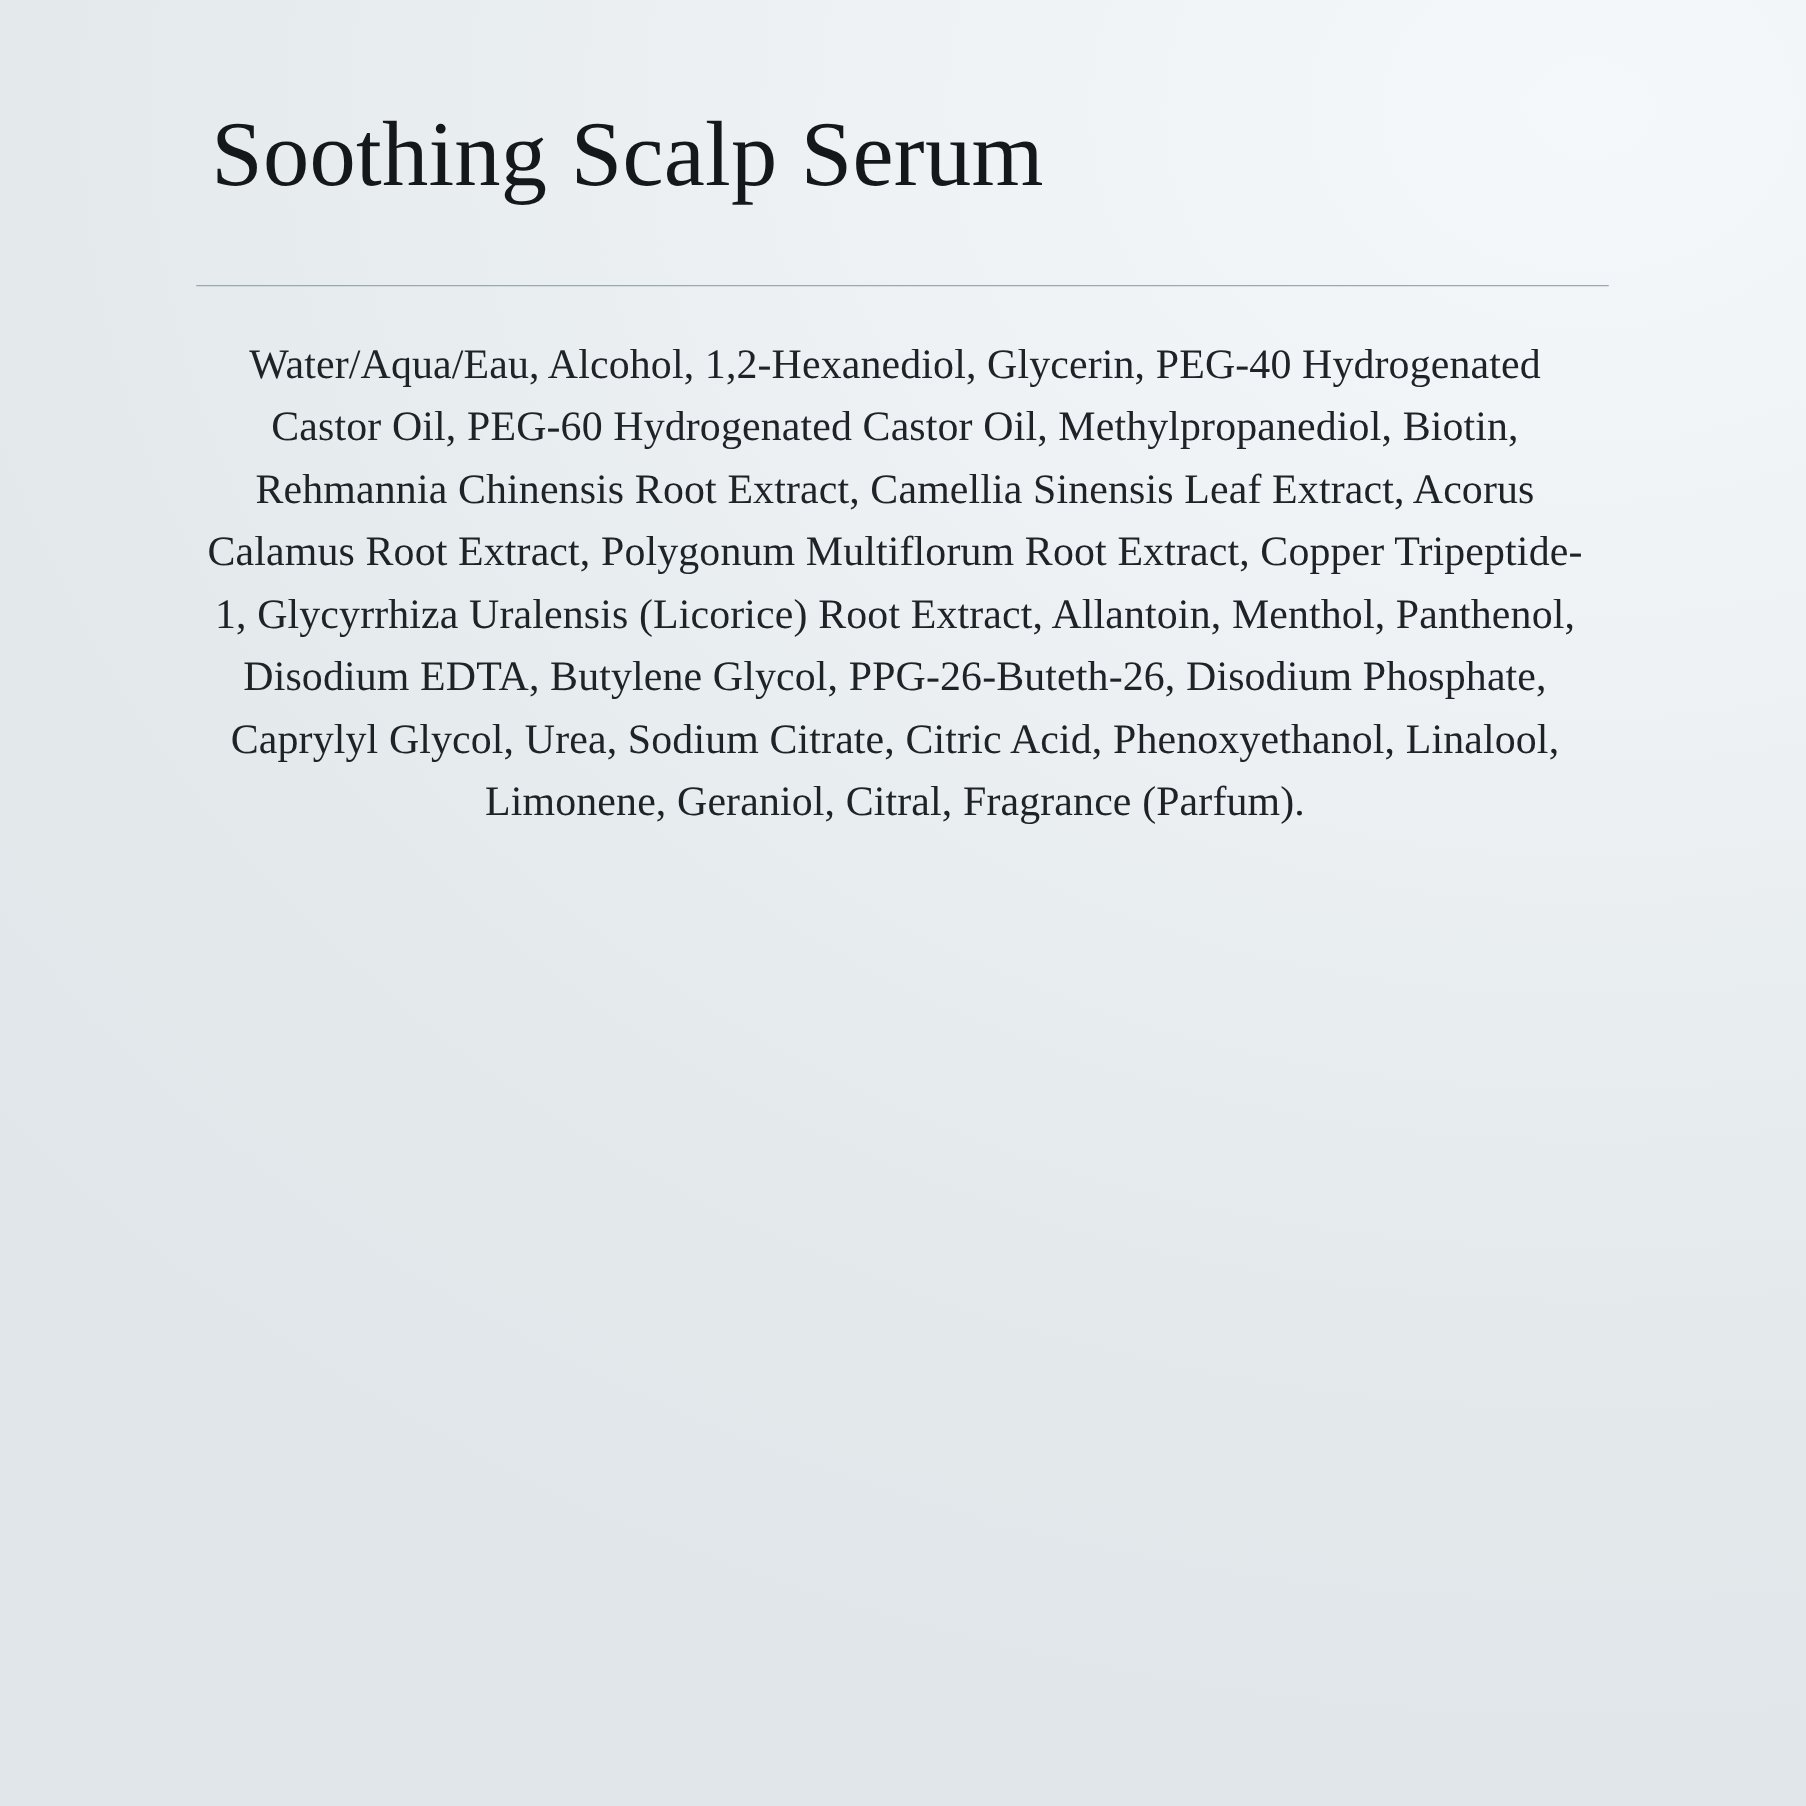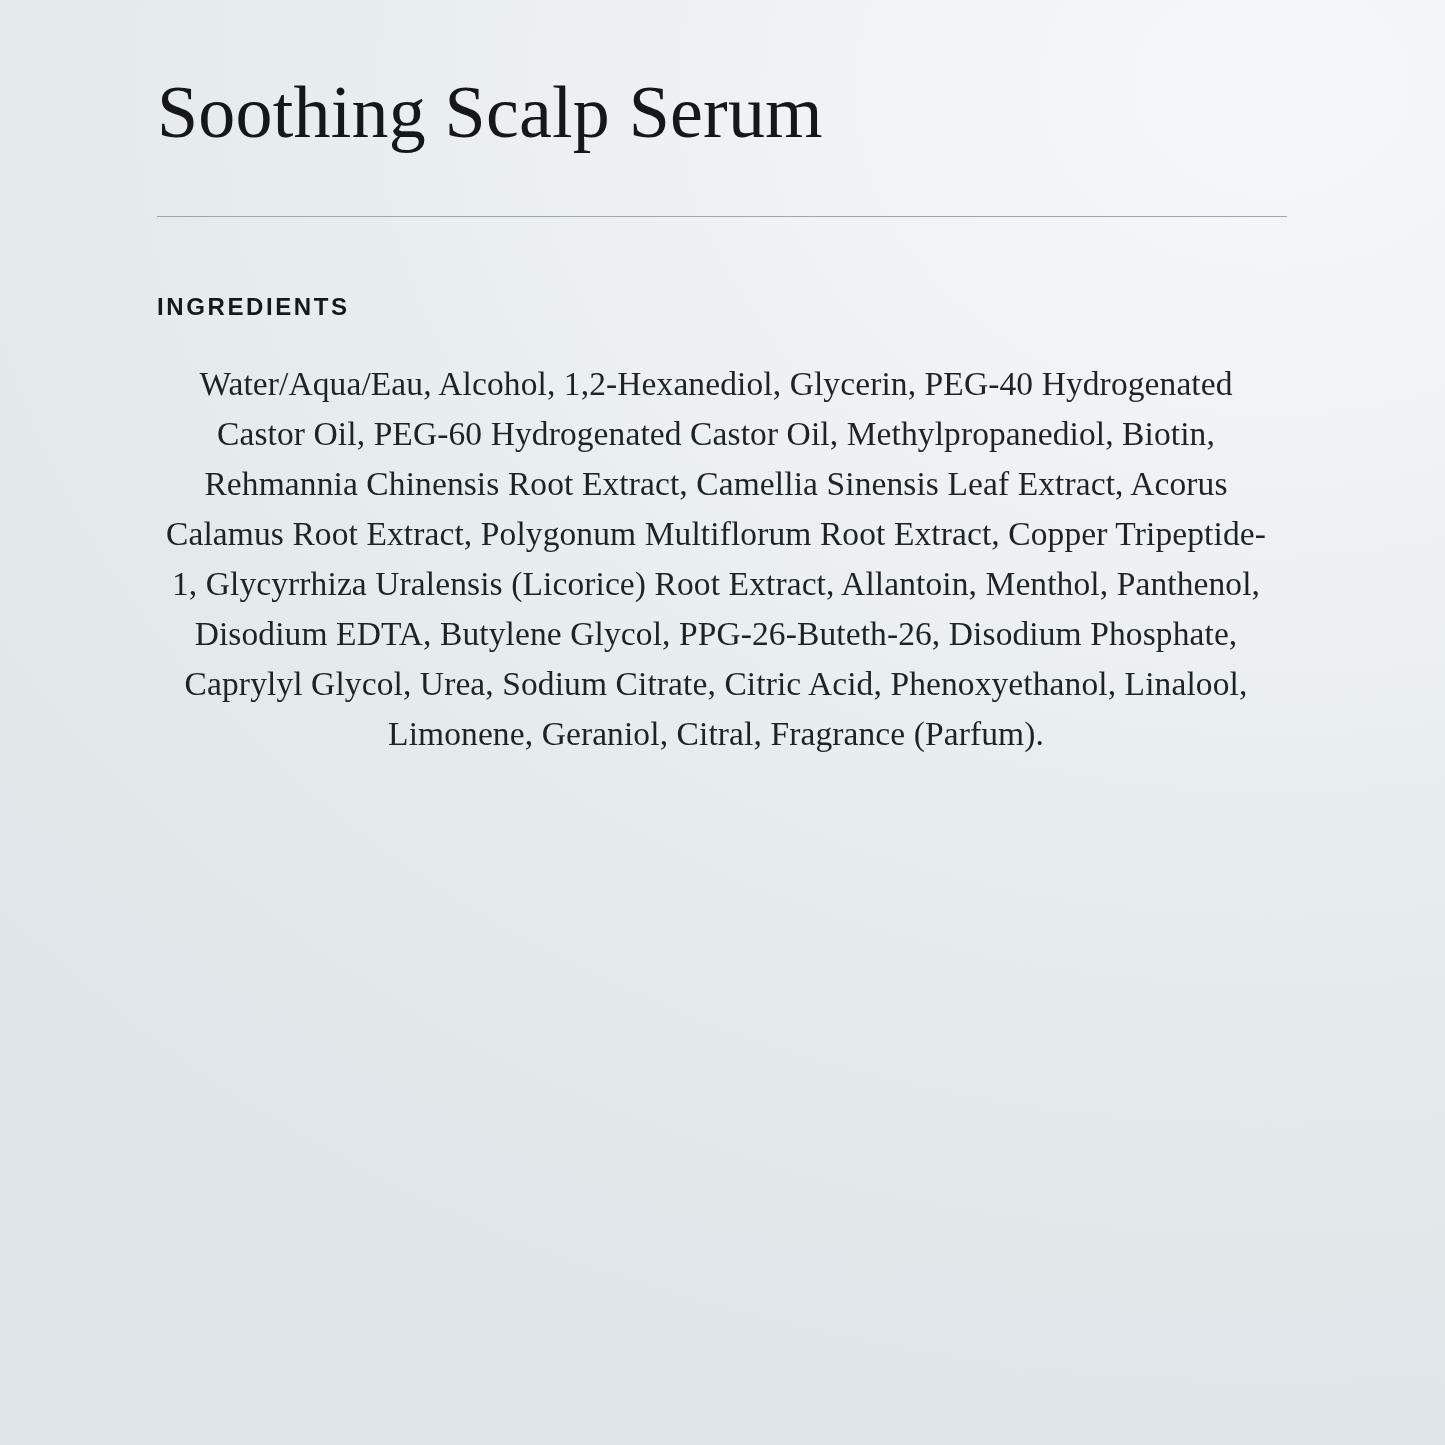--- a/index.html
+++ b/index.html
@@ -28,21 +28,21 @@
     top: 0;
     width: 1130px;
   }
   .title {
     font-family: "Liberation Serif", serif;
     font-weight: 400;
     font-size: 74px;
     line-height: 1.1;
     color: #14181b;
     letter-spacing: 0.2px;
-    margin: 0;
+    margin: 12px;
     padding-top: 72px;
   }
   .divider {
     margin-top: 63px;
     height: 1px;
     width: 100%;
     background: #9ba8b2;
   }
   .section-label {
     margin-top: 76px;
@@ -67,18 +67,17 @@
 </head>
 <body>
 
 <div class="page">
   <div class="content">
 
     <h1 class="title">Soothing Scalp Serum</h1>
 
     <div class="divider"></div>
 
-    <div class="section-label">INGREDIENTS</div>
 
     <p class="body-text">Water/Aqua/Eau, Alcohol, 1,2-Hexanediol, Glycerin, PEG-40 Hydrogenated Castor Oil, PEG-60 Hydrogenated Castor Oil, Methylpropanediol, Biotin, Rehmannia Chinensis Root Extract, Camellia Sinensis Leaf Extract, Acorus Calamus Root Extract, Polygonum Multiflorum Root Extract, Copper Tripeptide-1, Glycyrrhiza Uralensis (Licorice) Root Extract, Allantoin, Menthol, Panthenol, Disodium EDTA, Butylene Glycol, PPG-26-Buteth-26, Disodium Phosphate, Caprylyl Glycol, Urea, Sodium Citrate, Citric Acid, Phenoxyethanol, Linalool, Limonene, Geraniol, Citral, Fragrance (Parfum).</p>
 
   </div>
 </div>
 
 </body></html>

